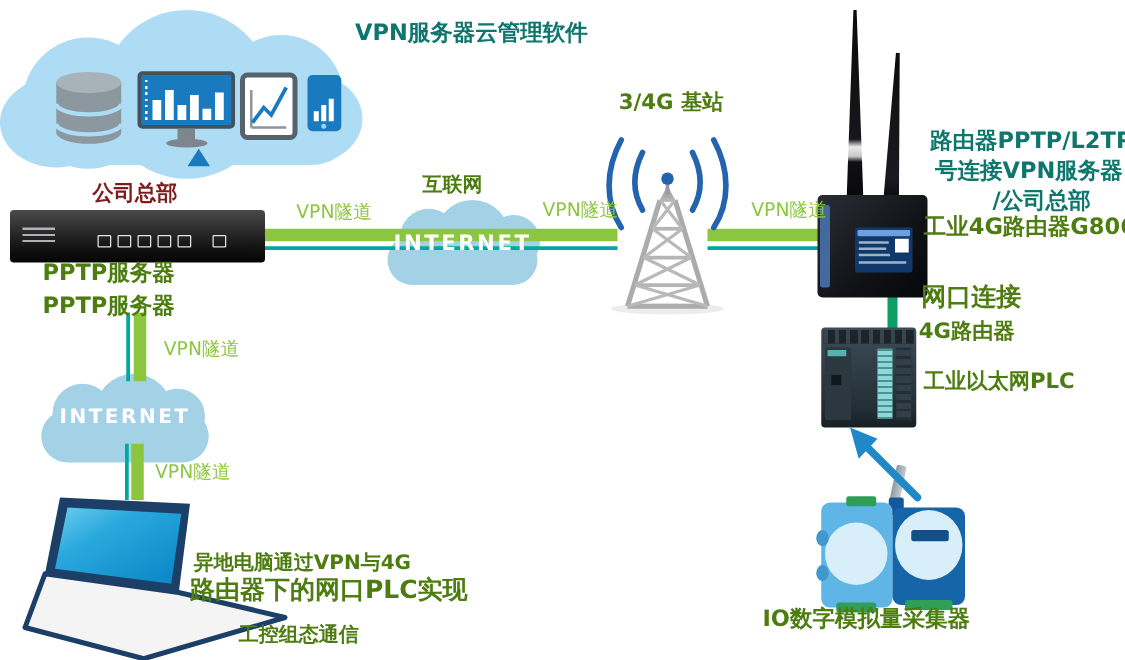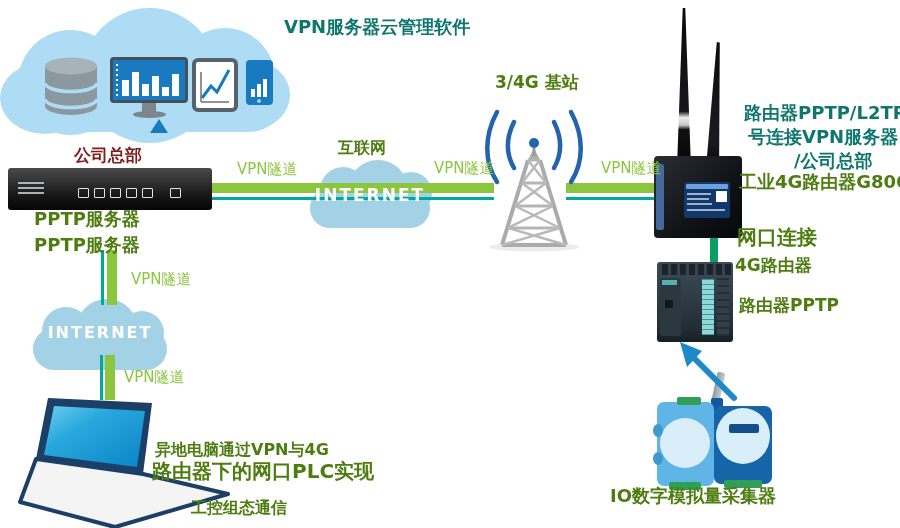--- a/index.html
+++ b/index.html
@@ -258,17 +258,17 @@
 <div class="lbl green" style="left:601px;top:160px;font-size:15px">VPN隧道</div>
 <div class="lbl green" style="left:131px;top:271px;font-size:15px">VPN隧道</div>
 <div class="lbl green" style="left:124px;top:369px;font-size:15px">VPN隧道</div>
 <div class="lbl blue" style="left:495px;top:73px;font-size:17px">3/4G 基站</div>
 <div class="lbl red" style="left:744px;top:103px;font-size:18px">路由器PPTP/L2TP拨</div>
 <div class="lbl red" style="left:748px;top:127px;font-size:18px">号连接VPN服务器</div>
 <div class="lbl red" style="left:794px;top:151px;font-size:18px">/公司总部</div>
 <div class="lbl blue" style="left:739px;top:172px;font-size:18px">工业4G路由器G806</div>
 <div class="lbl blue" style="left:737px;top:226px;font-size:20px">网口连接</div>
 <div class="lbl blue" style="left:735px;top:256px;font-size:17px">4G路由器</div>
-<div class="lbl blue" style="left:739px;top:296px;font-size:17px">路由器PPTP</div>
+<div class="lbl blue" style="left:739px;top:296px;font-size:17px">工业以太网PLC</div>
 <div class="lbl blue" style="left:610px;top:486px;font-size:18px">IO数字模拟量采集器</div>
 <div class="lbl blue" style="left:155px;top:441px;font-size:16px">异地电脑通过VPN与4G</div>
 <div class="lbl blue" style="left:152px;top:460px;font-size:20px">路由器下的网口PLC实现</div>
 <div class="lbl blue" style="left:191px;top:499px;font-size:16px">工控组态通信</div>
 
 </body></html>

